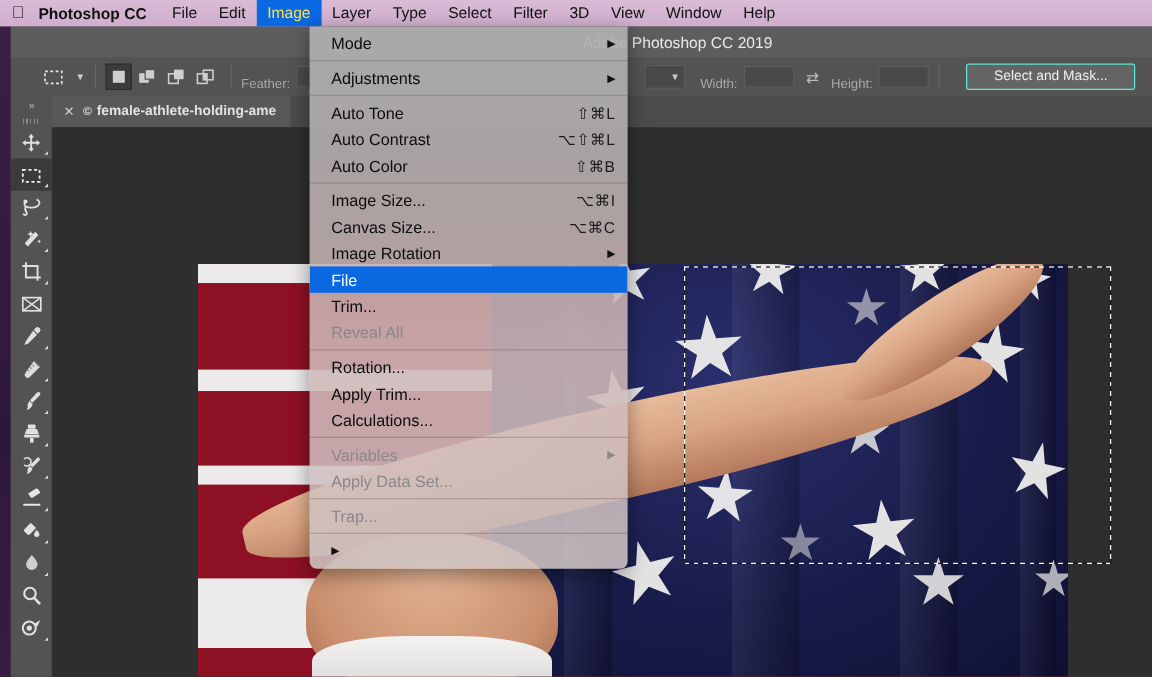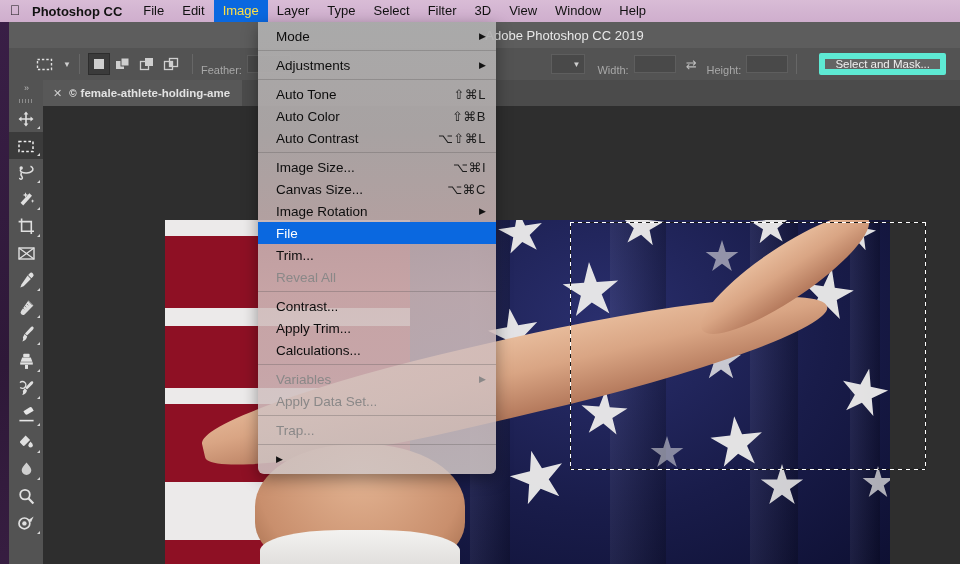--- a/index.html
+++ b/index.html
@@ -64,22 +64,22 @@
   }
   .bool-btn.sel { background: #3b3b3b; border: 1px solid #2d2d2d; }
   .ob-label { font-size: 11px; color: #a8a8a8; margin-right: 5px; margin-top: 12px; }
   .ob-field {
     width: 44px; height: 18px; background: #494949;
     border: 1px solid #5e5e5e;
   }
   .ob-field.w2 { width: 42px; }
   .swapicon { margin: 0 10px; color: #bdbdbd; font-size: 13px; }
   .selmask-btn {
-    height: 22px; padding: 0 10px; margin-left: 14px;
-    background: #646464; border: 6px solid #5eead4; border-radius: 2px;
+    height: 22px; padding: 0 22px; margin-left: 14px;
+    background: #646464; border: 1px solid #5eead4; border-radius: 2px;
     color: #f0f0f0; font-size: 11.5px;
     display: flex; align-items: center;
   }
   .ob-dd {
     width: 34px; height: 20px; background: #494949; border: 1px solid #5e5e5e;
     display: flex; align-items: center; justify-content: flex-end;
     padding-right: 4px;
   }
 
   
@@ -188,21 +188,21 @@
     height: 1px; left: 0; width: 100%;
     background-image: repeating-linear-gradient(90deg,#fff 0 4px, #1a1a1a 4px 8px);
   }
   .ants-v {
     width: 1px; top: 0; height: 100%;
     background-image: repeating-linear-gradient(180deg,#fff 0 4px, #1a1a1a 4px 8px);
   }
 
   
   .menu {
-    position: absolute; left: 258px; top: 22px; width: 238px;
+    position: absolute; left: 258px; top: 22px; width: 265px;
     z-index: 80;
     border-radius: 0 0 6px 6px;
     background: linear-gradient(180deg,
        rgba(176,176,176,0.92) 0%,
        rgba(178,172,172,0.92) 24%,
        rgba(196,176,176,0.88) 43%,
        rgba(206,184,183,0.88) 60%,
        rgba(208,190,190,0.86) 78%,
        rgba(206,196,195,0.88) 100%);
     box-shadow: 0 5px 16px rgba(0,0,0,0.38);
@@ -499,27 +499,27 @@
       <div class="mrow">
         <span class="lbl">Adjustments</span>
         <span class="arrow">▶</span>
       </div>
       <div class="msep"></div>
       <div class="mrow">
         <span class="lbl">Auto Tone</span>
         <span class="sc">⇧⌘L</span>
       </div>
       <div class="mrow">
+        <span class="lbl">Auto Contrast</span>
+        <span class="sc">⌥⇧⌘L</span>
+      </div>
+      <div class="mrow">
         <span class="lbl">Auto Color</span>
         <span class="sc">⇧⌘B</span>
       </div>
-      <div class="mrow">
-        <span class="lbl">Auto Contrast</span>
-        <span class="sc">⌥⇧⌘L</span>
-      </div>
       <div class="msep"></div>
       <div class="mrow">
         <span class="lbl">Image Size...</span>
         <span class="sc">⌥⌘I</span>
       </div>
       <div class="mrow">
         <span class="lbl">Canvas Size...</span>
         <span class="sc">⌥⌘C</span>
       </div>
       <div class="mrow">
@@ -530,21 +530,21 @@
         <span class="lbl">File</span>
       </div>
       <div class="mrow">
         <span class="lbl">Trim...</span>
       </div>
       <div class="mrow dis">
         <span class="lbl">Reveal All</span>
       </div>
       <div class="msep"></div>
       <div class="mrow">
-        <span class="lbl">Contrast...</span>
+        <span class="lbl">Rotation...</span>
       </div>
       <div class="mrow">
         <span class="lbl">Apply Trim...</span>
       </div>
       <div class="mrow">
         <span class="lbl">Calculations...</span>
       </div>
       <div class="msep"></div>
       <div class="mrow dis">
         <span class="lbl">Variables</span>

